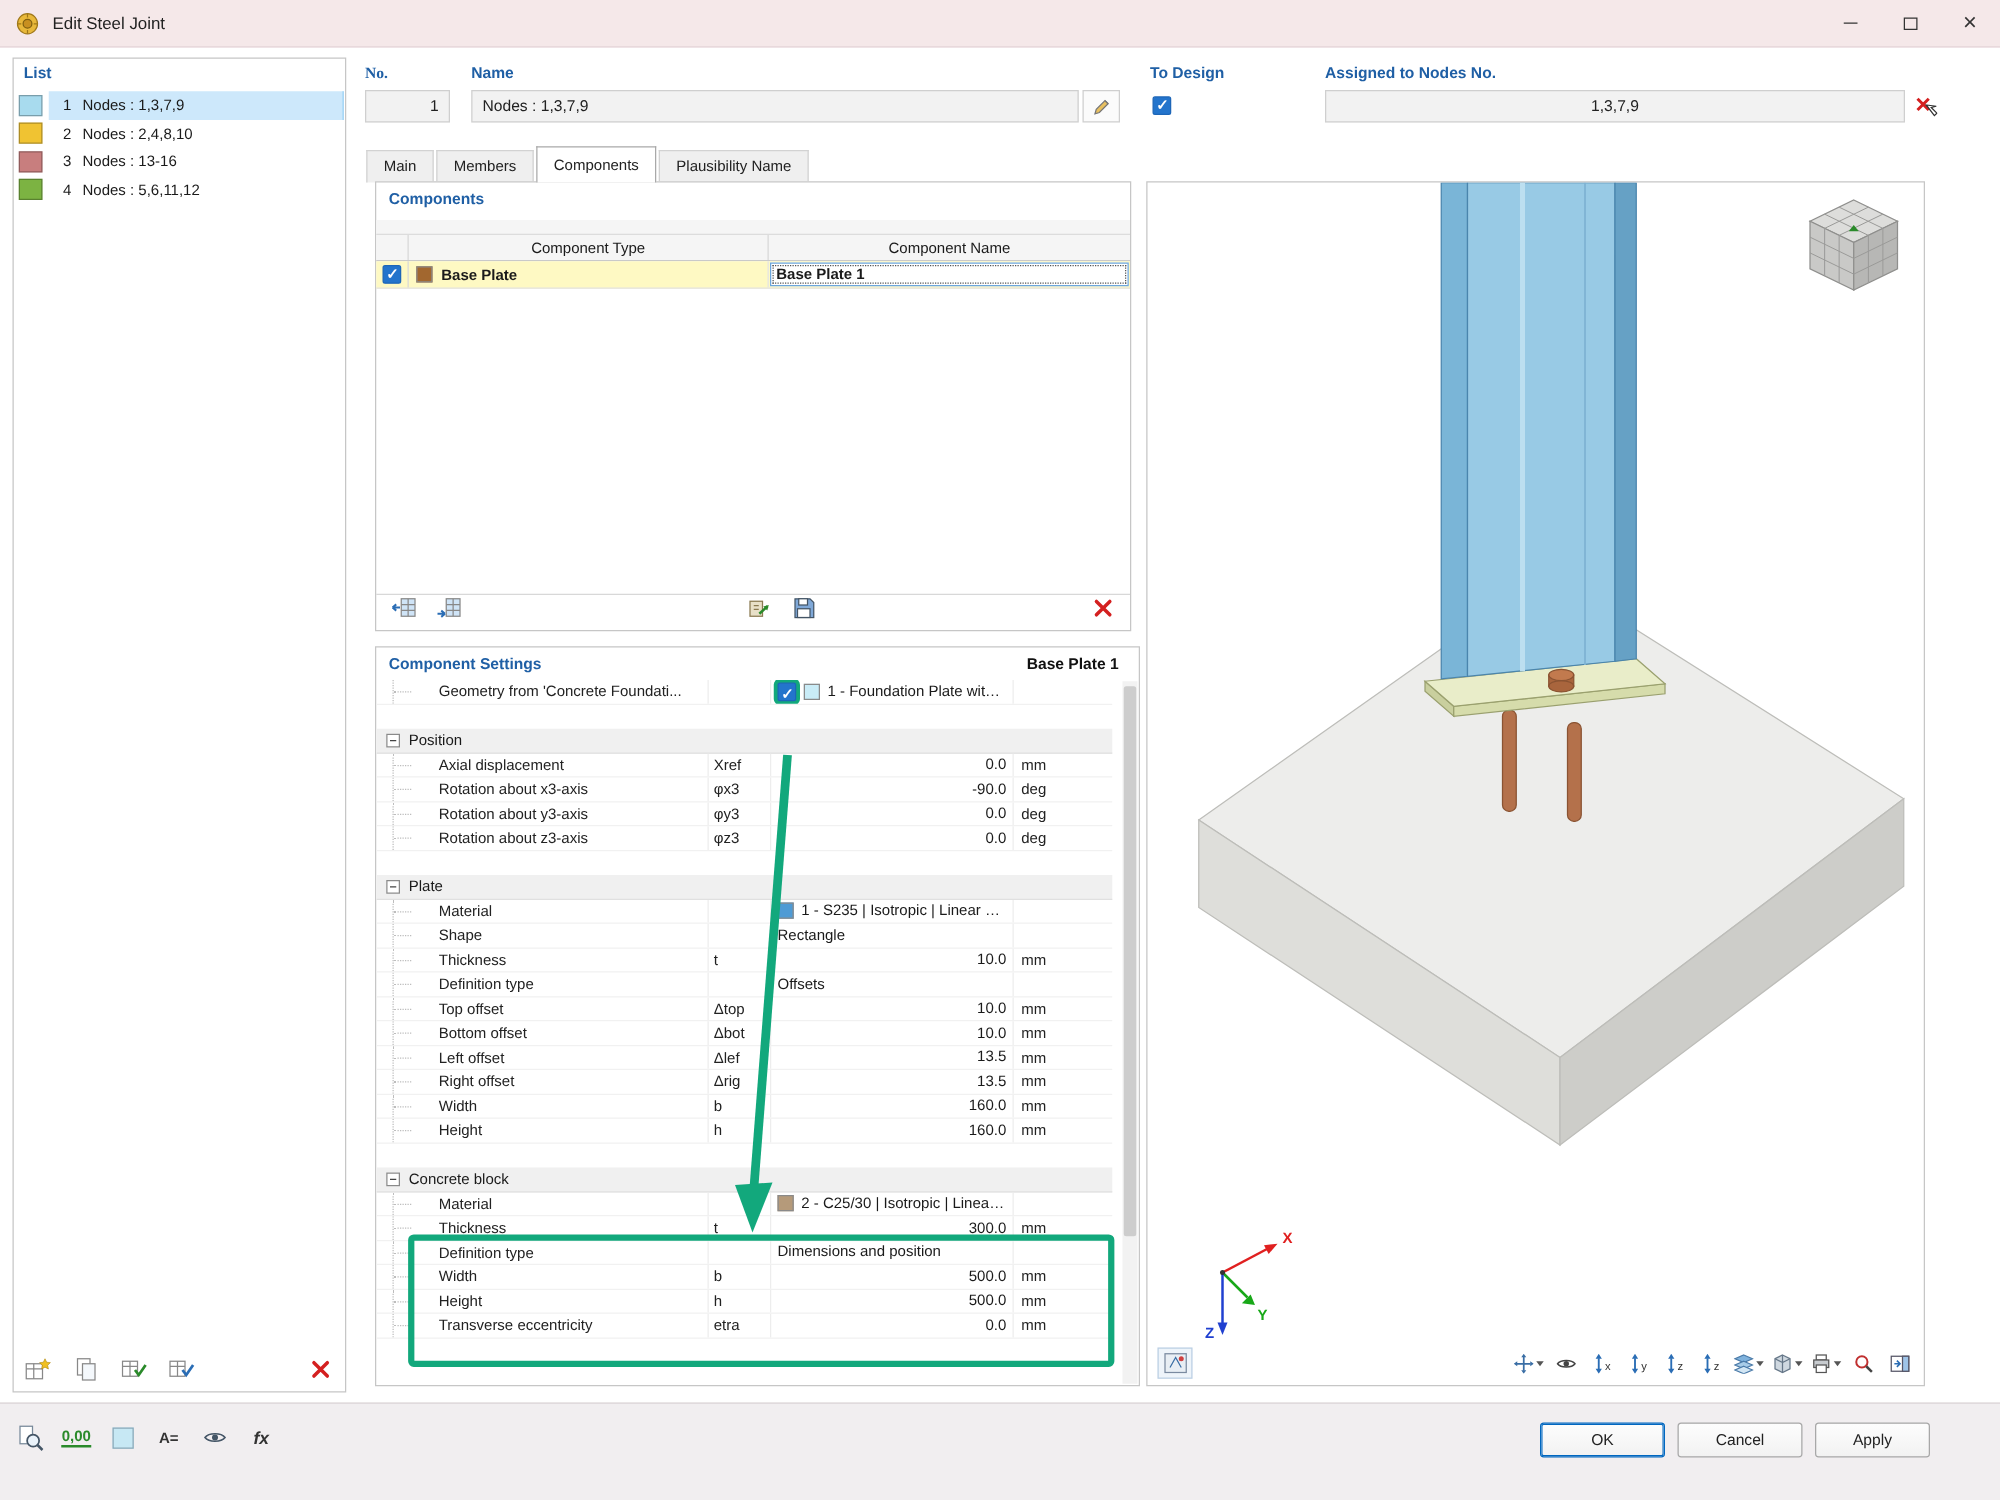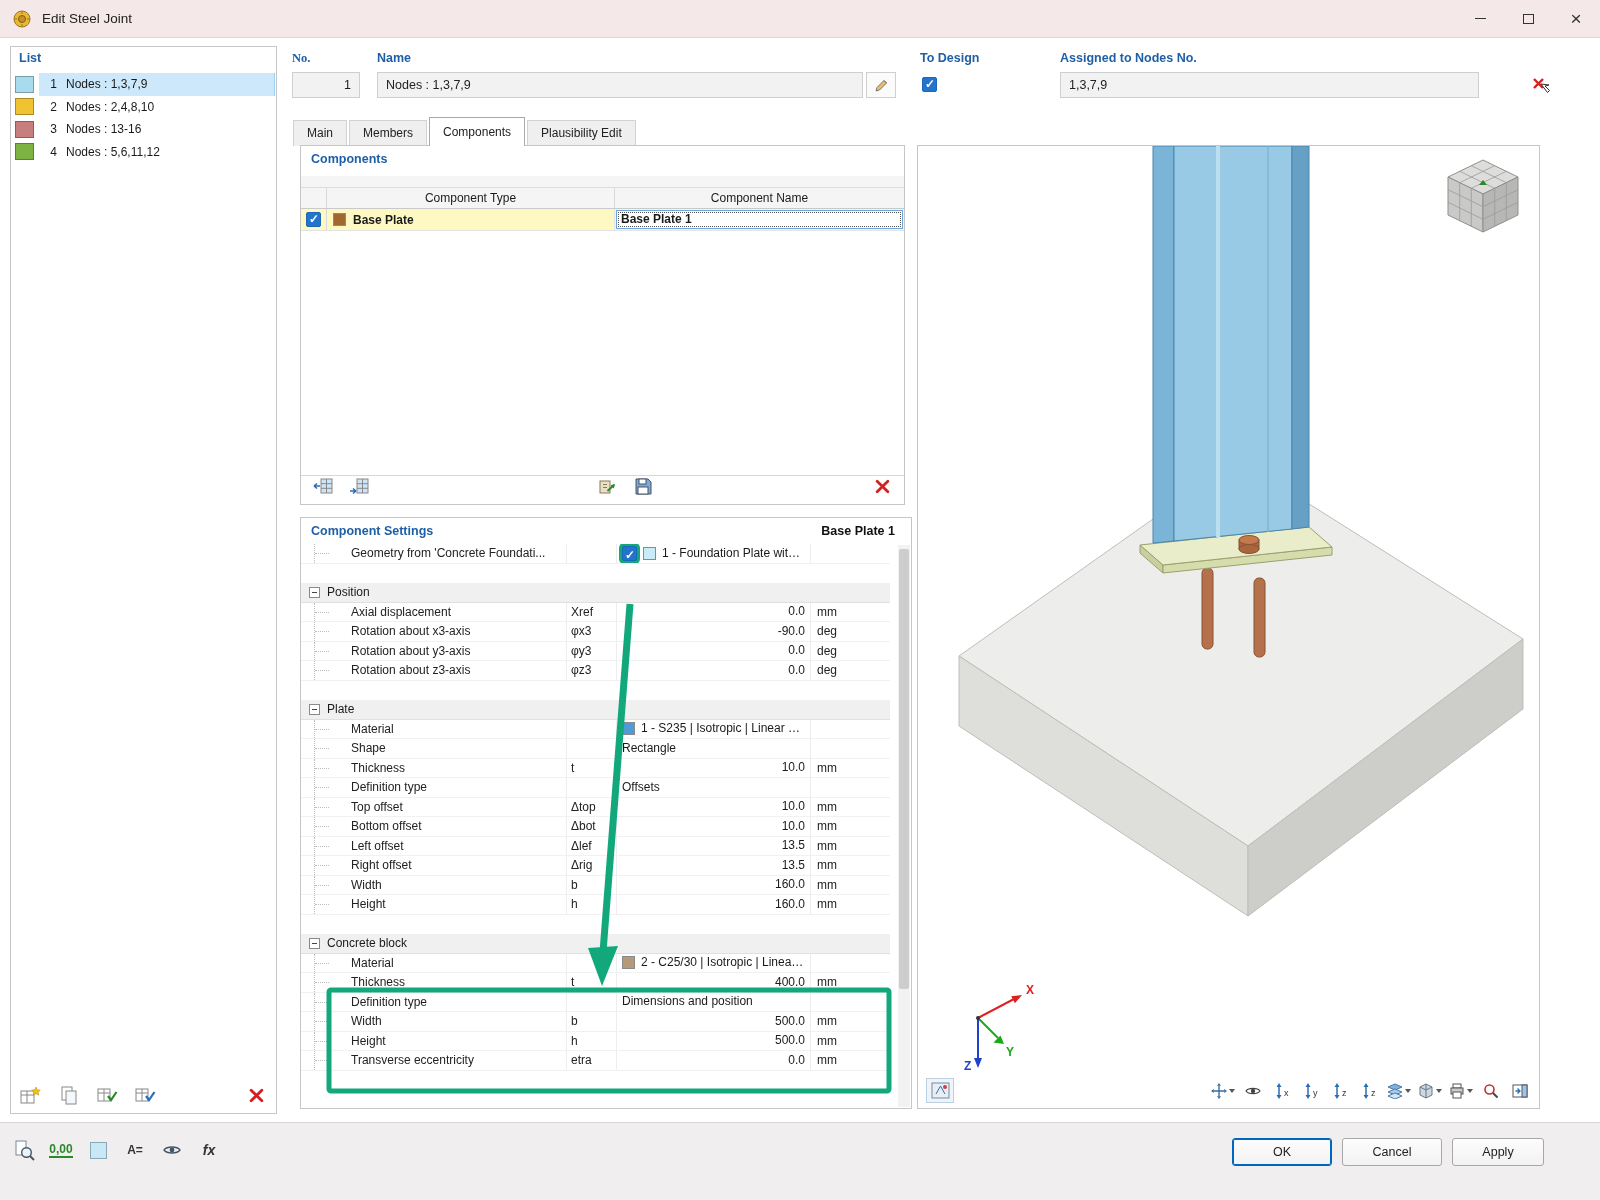--- a/index.html
+++ b/index.html
@@ -215,34 +215,34 @@
     <svg width="15" height="15" viewBox="0 0 15 15">
         <path d="M2 13l1-3.5 7-7 2.5 2.5-7 7z" fill="#e8c060" stroke="#777"></path>
         <path d="M10 2.5L12.5 5" stroke="#777"></path>
       </svg>
   </button>
 
   <div class="blab" style="left:920px; top:51px;">To Design</div>
   <span class="cb checked abs" style="left:922px; top:77px;"></span>
 
   <div class="blab" style="left:1060px; top:51px;">Assigned to Nodes No.</div>
-  <div class="input" style="left:1060px; top:72px; width:419px;">1,3,7,9</div>
+  <div class="input" style="left:1060px; top:72px; width:464px;text-align:center;">1,3,7,9</div>
   <button class="abs" style="left:1527px; top:72px; width:26px; height:26px; display:flex; align-items:center; justify-content:center;">
     <svg width="19" height="19" viewBox="0 0 19 19">
         <path d="M3 3l9 9M12 3L3 12" stroke="#d42020" stroke-width="2.4"></path>
         <path d="M10 8l6.5 8.5 2-2-4.5-4.5 4-1z" fill="#fff" stroke="#333"></path>
       </svg>
   </button>
 
   
   <div class="tabs">
       <div class="tab">Main</div>
       <div class="tab">Members</div>
       <div class="tab active">Components</div>
-      <div class="tab">Plausibility Edit</div>
+      <div class="tab">Plausibility Name</div>
     </div>
 
   
   <div class="panel comp-panel">
     <div class="panel-title">Components</div>
     <div class="comp-table">
       <div class="ct-prehead"></div>
       <div class="ct-head">
         <div class="ct-cb"></div>
         <div class="ct-type">Component Type</div>
@@ -454,21 +454,21 @@
           <div class="sg-value">
             <span class="mini-swatch" style="background: rgb(181, 154, 122);"></span>
             <span class="sg-vtext">2 - C25/30 | Isotropic | Linear Elastic</span>
           </div>
           <div class="sg-unit"></div>
         </div>
         <div class="sg-row">
           <div class="sg-label">Thickness</div>
           <div class="sg-sym">t</div>
           <div class="sg-value num">
-            <span class="sg-vtext">400.0</span>
+            <span class="sg-vtext">300.0</span>
           </div>
           <div class="sg-unit">mm</div>
         </div>
         <div class="sg-row">
           <div class="sg-label">Definition type</div>
           <div class="sg-sym"></div>
           <div class="sg-value">
             <span class="sg-vtext">Dimensions and position</span>
           </div>
           <div class="sg-unit"></div>

